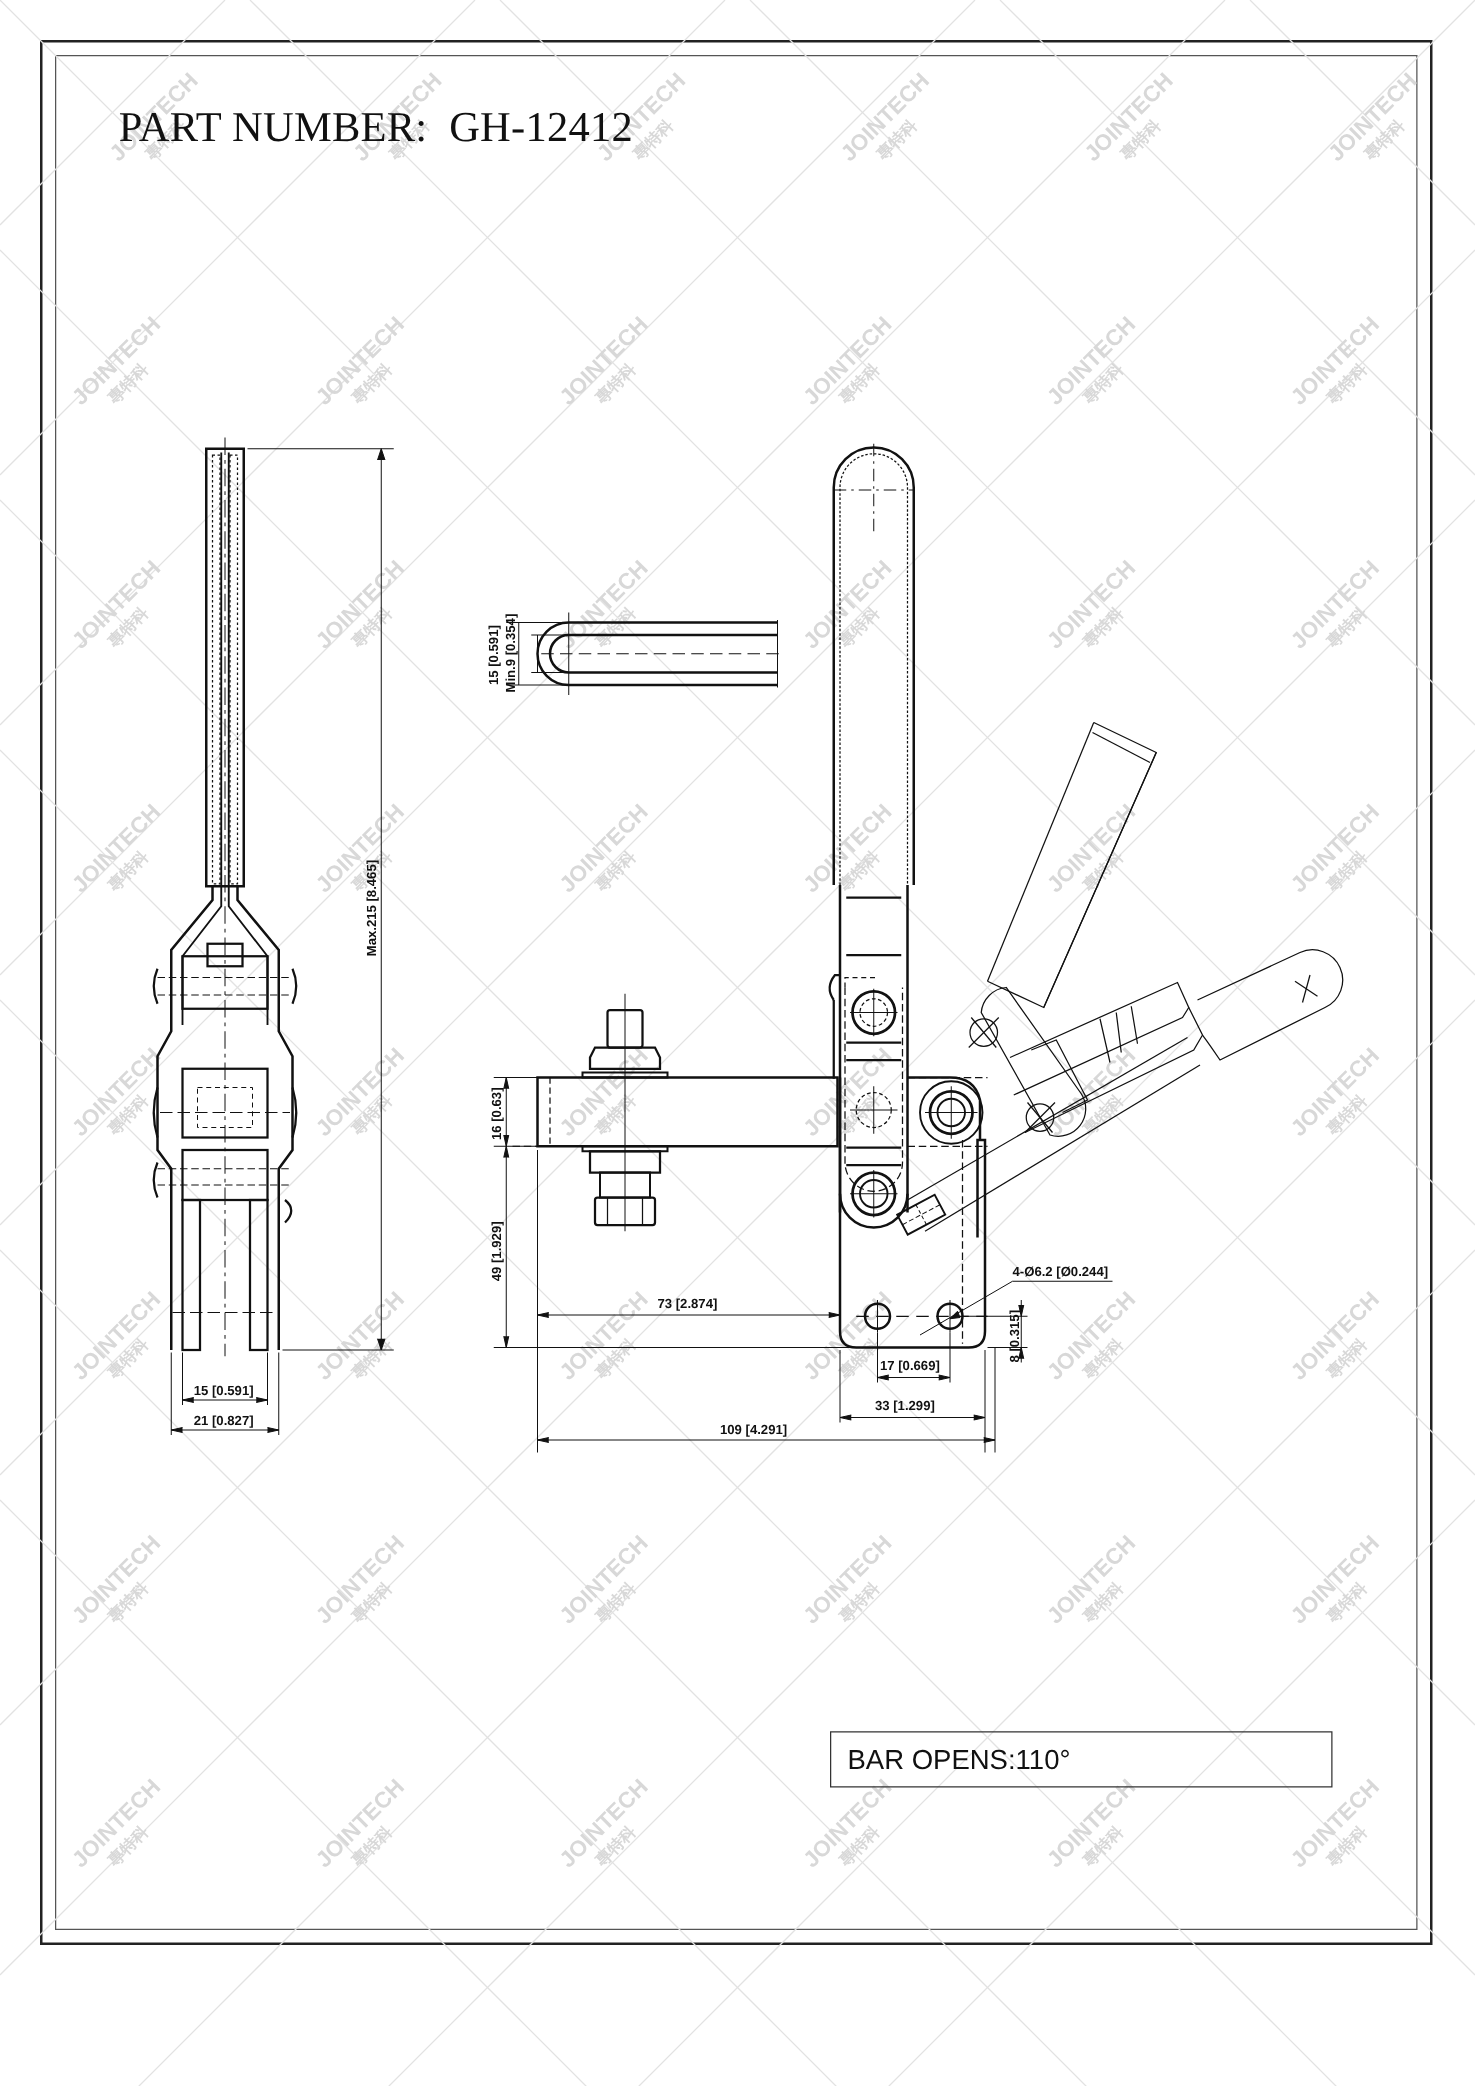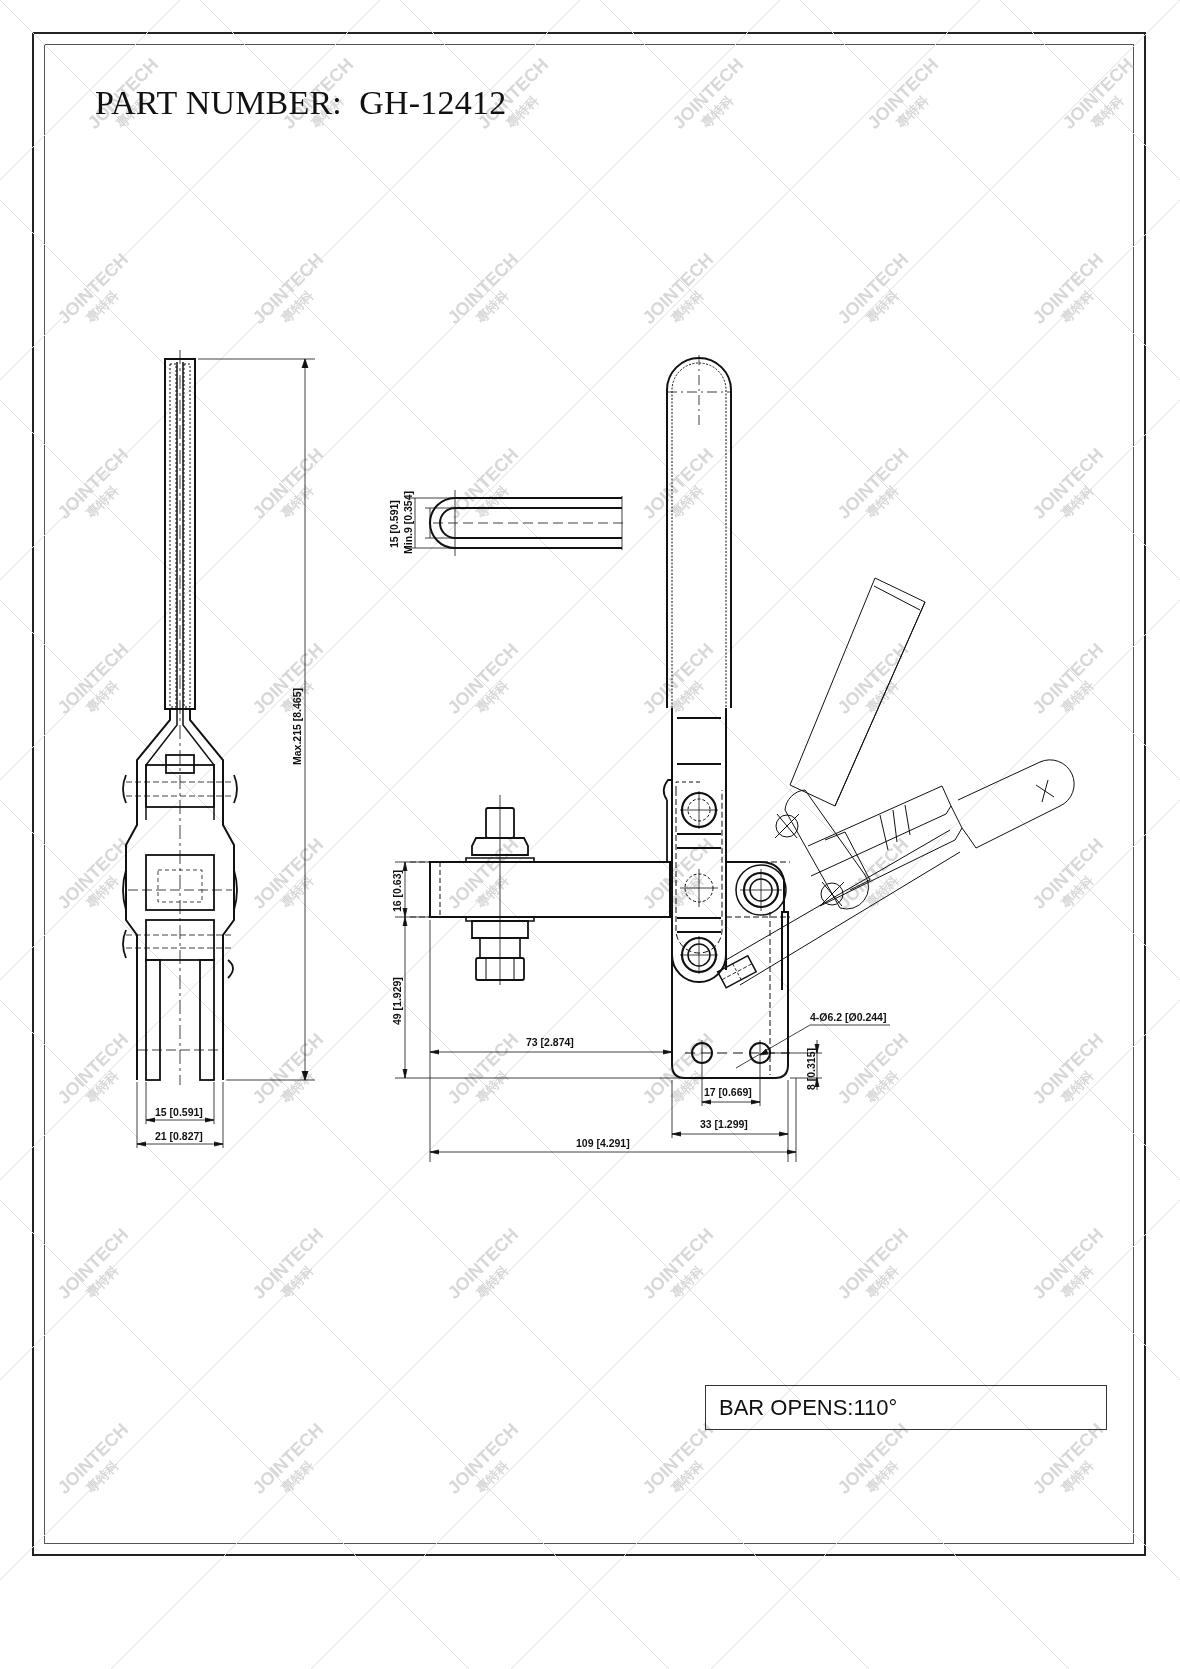--- a/index.html
+++ b/index.html
@@ -5,21 +5,21 @@
     html, body { margin: 0; padding: 0; background: #ffffff; }
     body { width: 1180px; height: 1669px; position: relative; overflow: hidden; font-family: "Liberation Sans", sans-serif; }
     .sheet { position: absolute; left: 0; top: 0; width: 1180px; height: 1669px; }
     .frame-outer { position: absolute; left: 32px; top: 32px; width: 1114px; height: 1524px; border: 2px solid #222; box-sizing: border-box; }
     .frame-inner { position: absolute; left: 44px; top: 44px; width: 1090px; height: 1500px; border: 1px solid #555; box-sizing: border-box; }
     .title { position: absolute; left: 95px; top: 84px; font-family: "Liberation Serif", serif; font-size: 34px; color: #111; letter-spacing: 0.2px; white-space: pre; }
     svg.drawing { position: absolute; left: 0; top: 0; }
     .dim { font-family: "Liberation Sans", sans-serif; font-size: 10.5px; font-weight: bold; fill: #111; }
     .wm { font-family: "Liberation Sans", sans-serif; font-size: 18px; font-weight: bold; fill: #d8d8d8; }
     .wm2 { font-family: "Liberation Sans", sans-serif; font-size: 13px; font-weight: bold; fill: #d8d8d8; }
-    .spec-table { position: absolute; left: 705px; top: 1385px; width: 402px; border: 1.5px solid #333; box-sizing: border-box; }
+    .spec-table { position: absolute; left: 664px; top: 1385px; width: 402px; border: 1.5px solid #333; box-sizing: border-box; }
     .spec-row { height: 43px; line-height: 43px; padding-left: 13px; font-size: 22px; color: #111; border-bottom: 1px solid #555; box-sizing: border-box; white-space: nowrap; }
     .spec-row:last-child { border-bottom: none; }
   </style>
 </head>
 <body>
 
 <div class="sheet">
   <div class="frame-outer"></div>
   <div class="frame-inner"></div>
 

